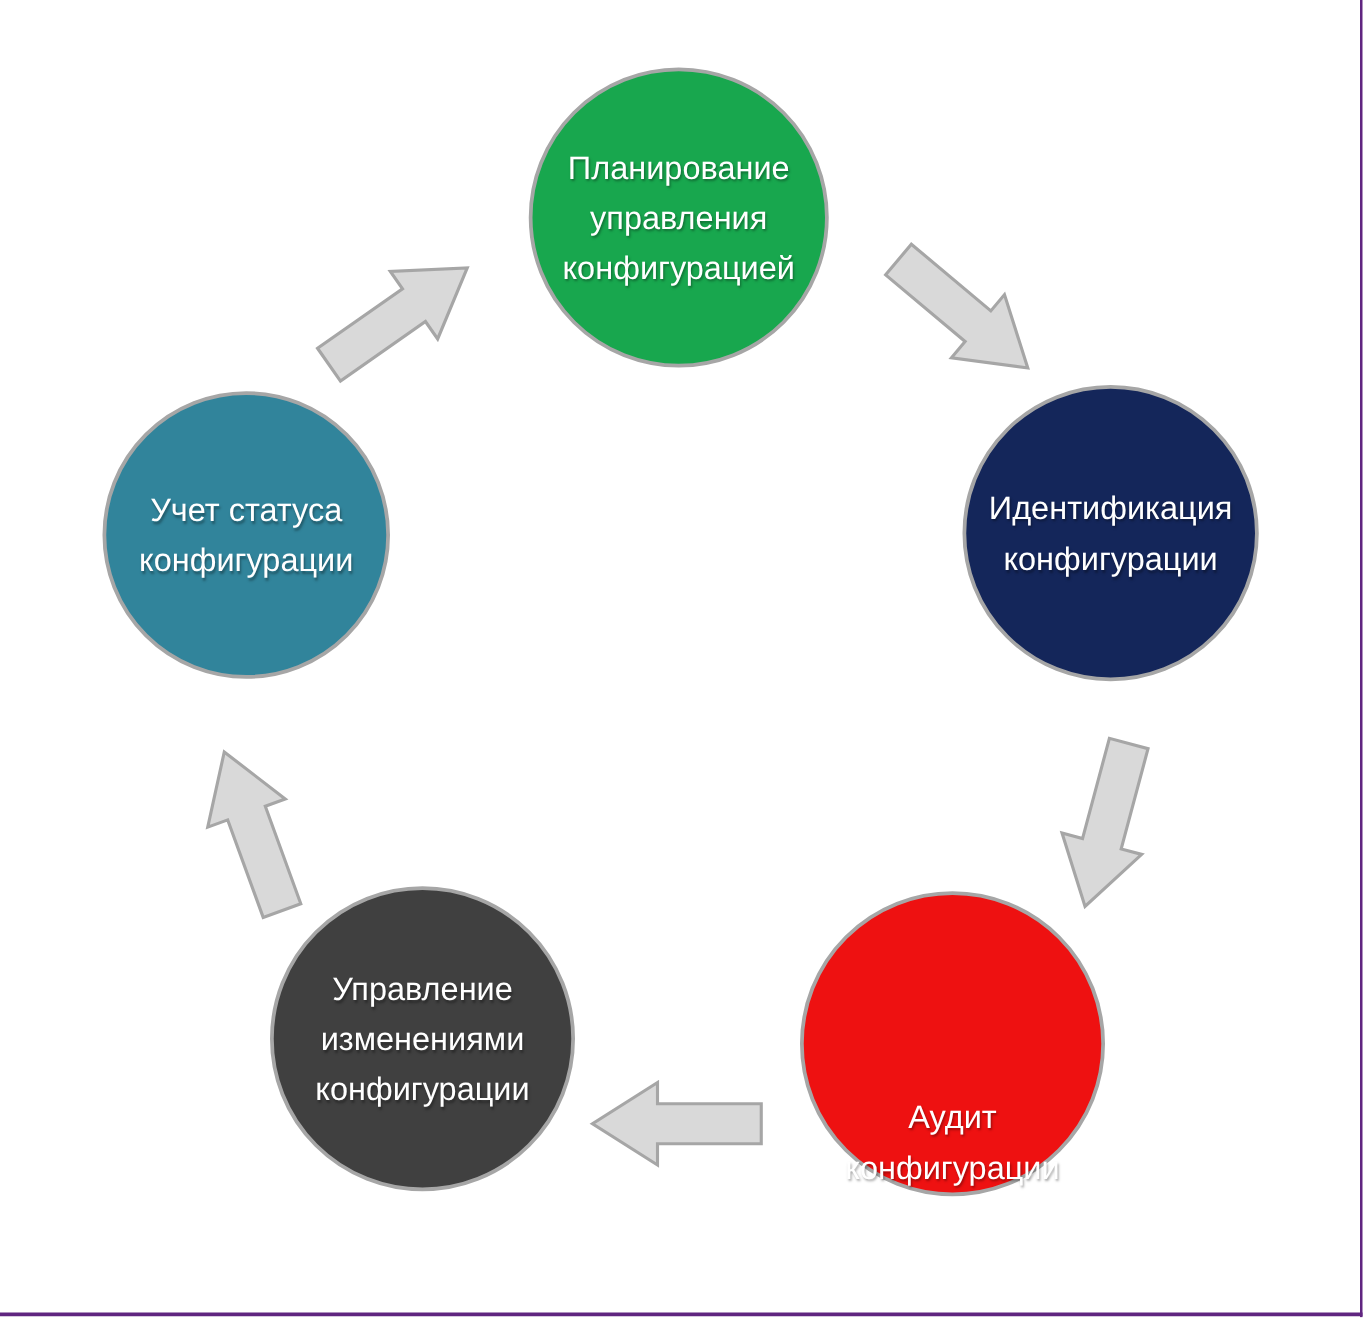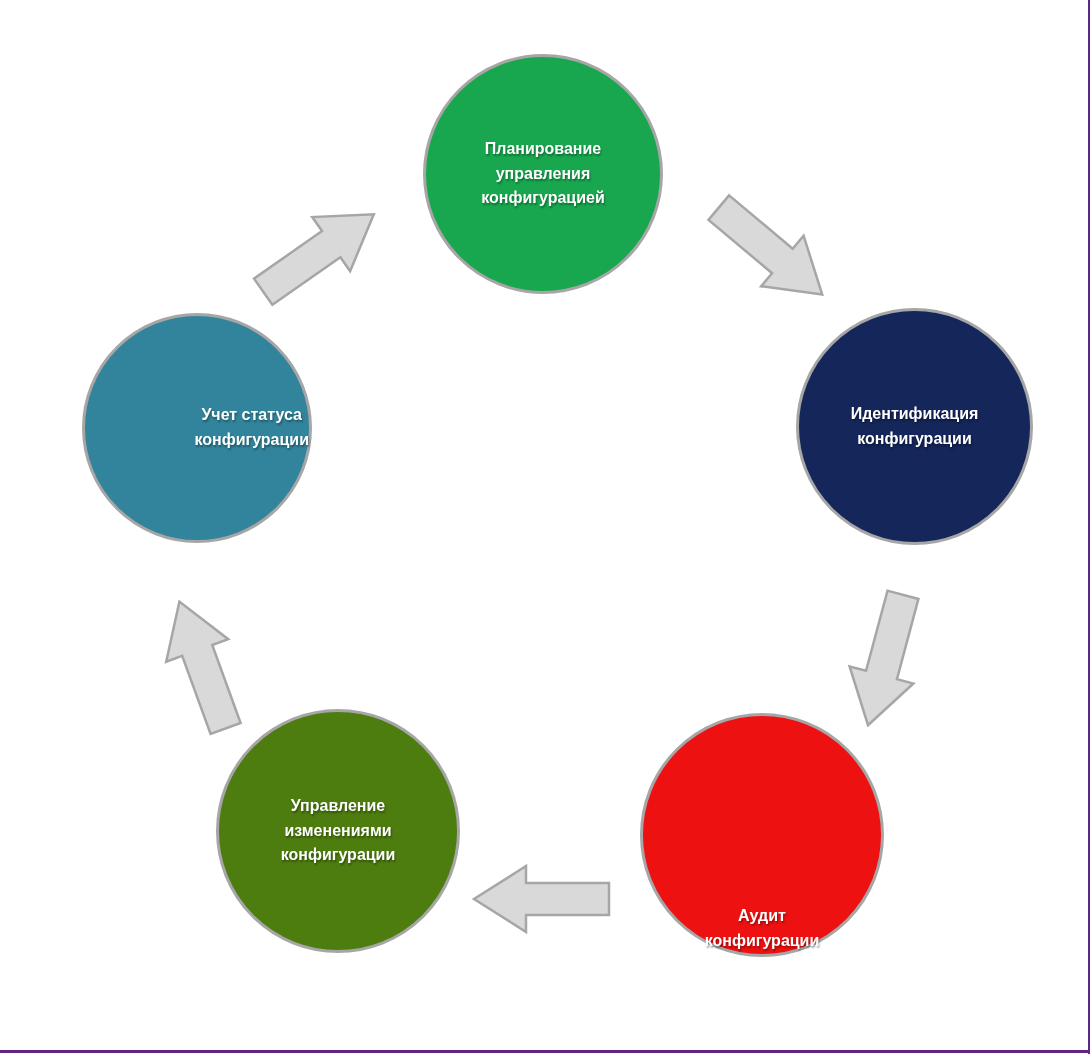--- a/index.html
+++ b/index.html
@@ -33,28 +33,28 @@
     border-radius: 50%;
     border: 3px solid #a6a6a6;
     box-sizing: border-box;
     display: flex;
     align-items: center;
     justify-content: center;
     text-align: center;
   }
   .node .label {
     color: #ffffff;
-    font-weight: bold;
-    font-size: 16px;
+    font-weight: normal;
+    font-size: 26px;
     line-height: 1.55;
     white-space: pre-line;
     text-shadow: 1px 2px 2px rgba(0,0,0,0.35);
   }
   .node-plan     { left: 423px; top: 54px;  width: 240px; height: 240px; }
-  .node-identify { left: 796px; top: 308px; width: 237px; height: 237px; align-items: center; }
+  .node-identify { left: 770px; top: 308px; width: 237px; height: 237px; align-items: center; }
   .node-audit    { left: 640px; top: 713px; width: 244px; height: 244px; }
   .node-change   { left: 216px; top: 709px; width: 244px; height: 244px; }
   .node-status   { left: 82px;  top: 313px; width: 230px; height: 230px; }
 
   .arrow {
     position: absolute;
     width: 135px;
     height: 66px;
     overflow: visible;
   }
@@ -102,24 +102,24 @@
   <div class="node node-identify" style="background-color: rgb(20, 38, 90);">
     <span class="label">Идентификация
 конфигурации</span>
   </div>
 
   <div class="node node-audit" style="background-color: rgb(238, 17, 17); align-items: flex-end;">
     <span class="label">Аудит
 конфигурации</span>
   </div>
 
-  <div class="node node-change" style="background-color: #4d7c0f;">
+  <div class="node node-change" style="background-color: #404040;">
     <span class="label">Управление
 изменениями
 конфигурации</span>
   </div>
 
-  <div class="node node-status" style="background-color: rgb(49, 132, 155); justify-content: flex-end;">
+  <div class="node node-status" style="background-color: rgb(49, 132, 155);">
     <span class="label">Учет статуса
 конфигурации</span>
   </div>
 
 </div>
 
 </body></html>

